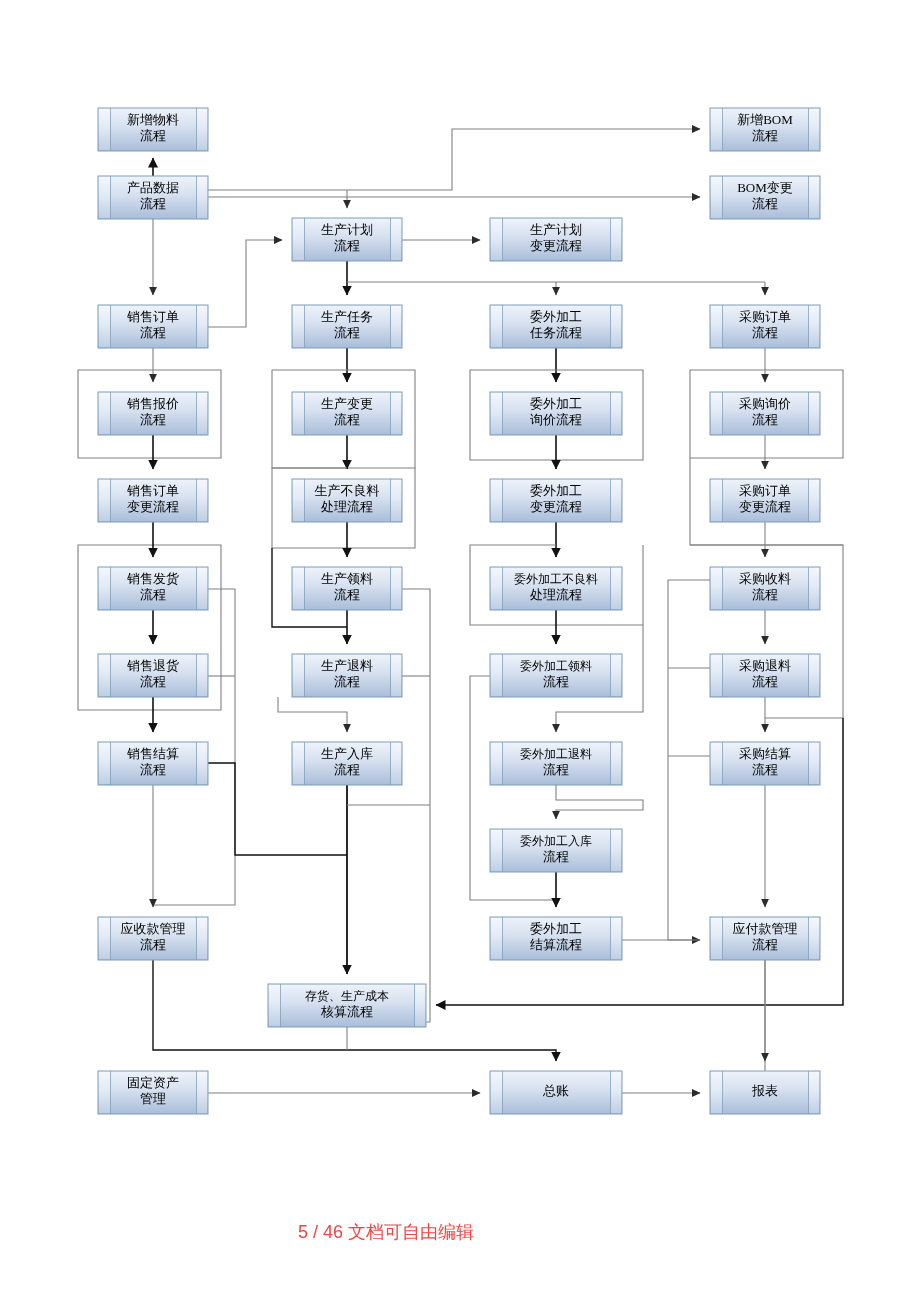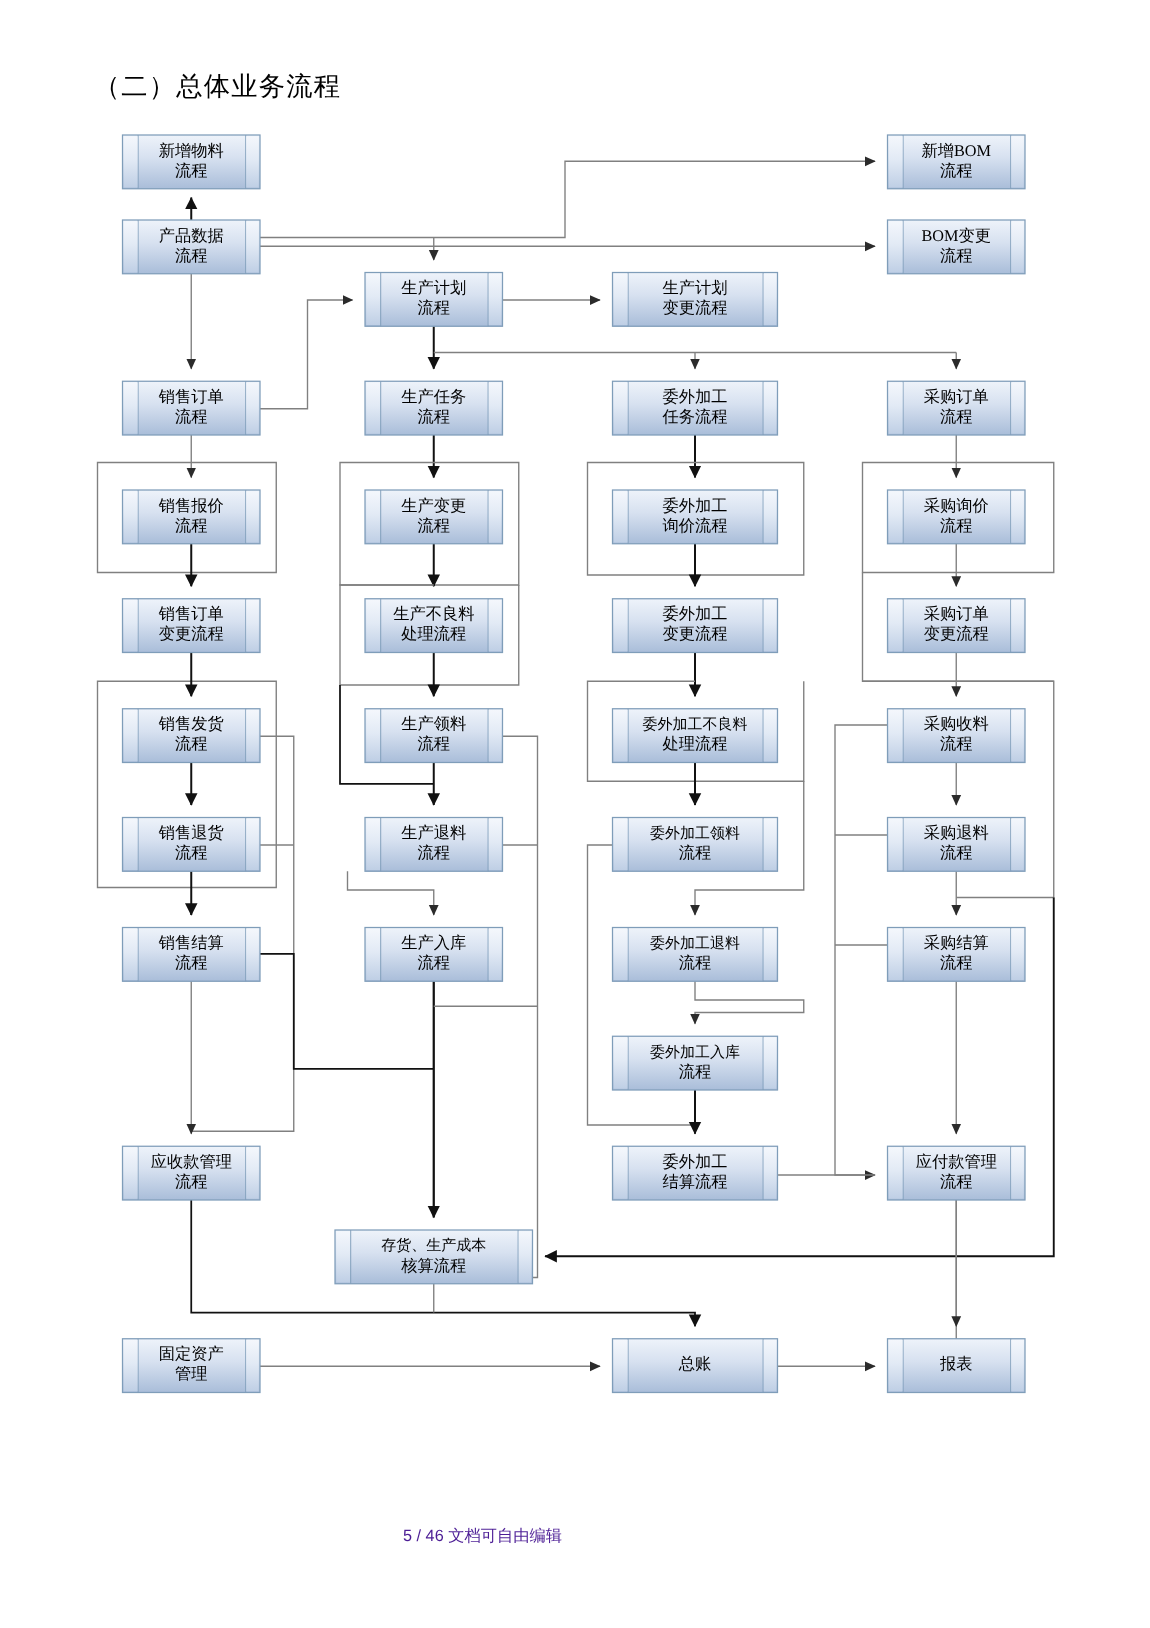--- a/index.html
+++ b/index.html
@@ -29,23 +29,23 @@
     color: #000000;
     letter-spacing: 1px;
     white-space: nowrap;
   }
   #footer {
     position: absolute;
     left: 0;
     top: 1220px;
     width: 772px;
     text-align: center;
-    font-size: 13px;
+    font-size: 18px;
     font-family: "Liberation Sans", "DejaVu Sans", sans-serif;
-    color: #4c1d95;
+    color: #ef4444;
   }
   svg#flow {
     position: absolute;
     left: 0;
     top: 0;
     width: 920px;
     height: 1302px;
   }
   .nodeLabel {
     font-family: "Liberation Serif", "DejaVu Serif", serif;
@@ -54,21 +54,20 @@
     text-anchor: middle;
     dominant-baseline: middle;
   }
   .nodeLabel.sm { font-size: 12px; }
 </style>
 </head>
 <body>
 
 <div id="page">
 
-  <div id="heading">（二）总体业务流程</div>
 
   <svg id="flow" viewBox="0 0 920 1302">
     <defs>
       <linearGradient id="boxGrad" x1="0" y1="0" x2="0" y2="1">
         <stop offset="0%" stop-color="#eef3fa"></stop>
         <stop offset="42%" stop-color="#d7e1f0"></stop>
         <stop offset="100%" stop-color="#a9bdd9"></stop>
       </linearGradient>
       <linearGradient id="bandGrad" x1="0" y1="0" x2="0" y2="1">
         <stop offset="0%" stop-color="#f4f7fc"></stop>

